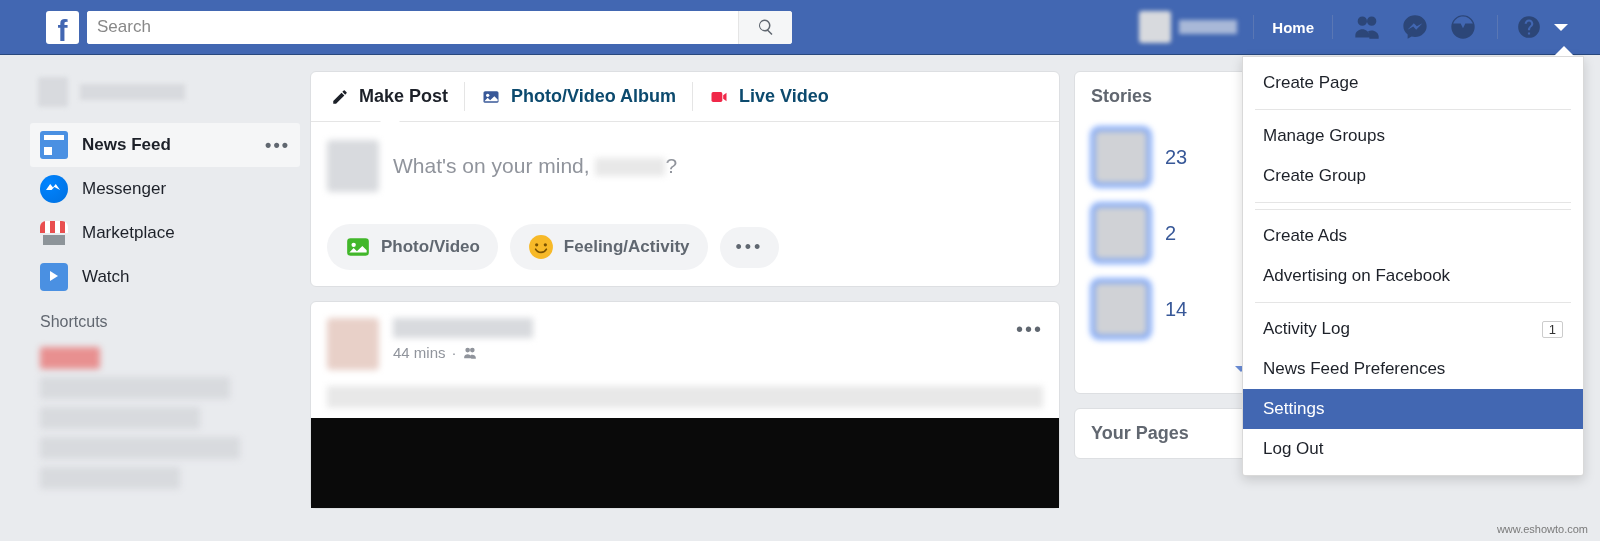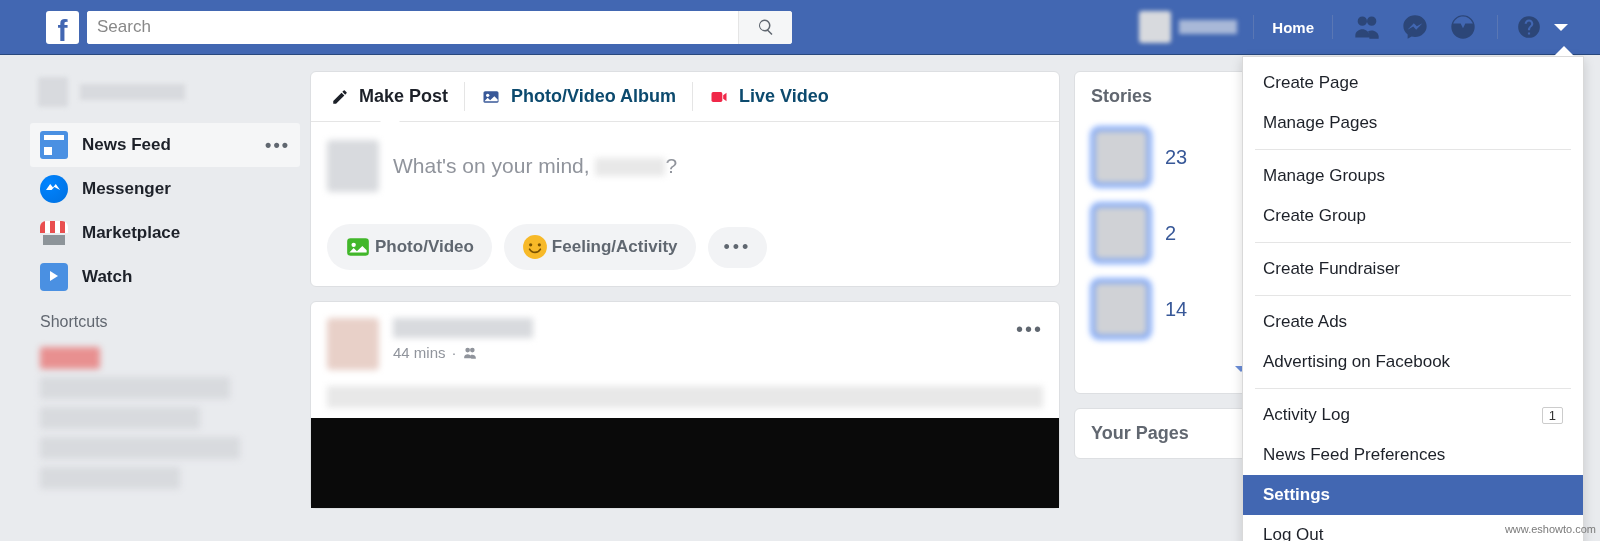--- a/index.html
+++ b/index.html
@@ -27,41 +27,41 @@
     .caret-pointer { position: absolute; top: 46px; right: 26px; width: 0; height: 0; border-left: 10px solid transparent; border-right: 10px solid transparent; border-bottom: 10px solid #fff; z-index: 101; }
     
     
     .layout { display: flex; padding-top: 16px; }
     
     
     .left { width: 310px; padding-left: 30px; padding-right: 10px; }
     .left-profile { display: flex; align-items: center; padding: 6px 8px; cursor: pointer; margin-bottom: 10px; }
     .left-avatar { width: 30px; height: 30px; background: #d8dade; border-radius: 3px; margin-right: 12px; filter: blur(2px); }
     .left-name { width: 105px; height: 16px; background: #d8dade; filter: blur(2px); }
-    .left-item { display: flex; align-items: center; padding: 8px 10px; cursor: pointer; border-radius: 3px; font-size: 17px; color: #1d2129; font-weight: bold; }
+    .left-item { display: flex; align-items: center; padding: 8px 10px; cursor: pointer; border-radius: 3px; font-size: 17px; color: #1d2129; }
     .left-item.active { background: #f5f6f7; font-weight: bold; }
     .left-icon { width: 28px; height: 28px; margin-right: 14px; display: flex; align-items: center; justify-content: center; }
     .left-more { margin-left: auto; color: #606770; font-size: 18px; letter-spacing: 2px; }
     .left-heading { font-size: 16px; color: #616770; padding: 14px 10px 8px; font-weight: normal; }
     .left-blur { height: 22px; margin: 8px 10px; background: #d8dade; filter: blur(3px); border-radius: 2px; }
     
     
     .center { width: 750px; }
     .composer { background: #fff; border: 1px solid #dddfe2; border-radius: 6px; margin-bottom: 14px; }
     .composer-tabs { display: flex; border-bottom: 1px solid #e5e5e5; padding: 0 6px; }
     .composer-tab { display: flex; align-items: center; padding: 14px 14px; font-size: 18px; font-weight: bold; cursor: pointer; gap: 10px; position: relative; }
     .composer-tab.active { color: #1d2129; }
     .composer-tab.active::after { content: ''; position: absolute; bottom: -10px; left: 50%; transform: translateX(-50%); width: 0; height: 0; border-left: 10px solid transparent; border-right: 10px solid transparent; border-top: 10px solid #fff; }
     .composer-tab.inactive { color: #0c4a6e; }
     .tab-sep { width: 1px; background: #e5e5e5; margin: 10px 2px; }
     .composer-body { display: flex; align-items: center; padding: 18px 16px 22px; gap: 14px; }
     .composer-avatar { width: 52px; height: 52px; background: #d8dade; border-radius: 4px; filter: blur(3px); }
     .composer-prompt { font-size: 21px; color: #90949c; }
     .composer-actions { display: flex; align-items: center; padding: 10px 16px 16px; gap: 12px; }
-    .chip { display: flex; align-items: center; gap: 4px; background: #f2f3f5; border-radius: 24px; padding: 10px 18px; font-size: 17px; font-weight: bold; color: #606770; cursor: pointer; }
+    .chip { display: flex; align-items: center; gap: 10px; background: #f2f3f5; border-radius: 24px; padding: 10px 18px; font-size: 17px; font-weight: bold; color: #606770; cursor: pointer; }
     .chip-icon { width: 26px; height: 26px; border-radius: 4px; }
     .chip-more { background: #f2f3f5; border-radius: 24px; padding: 10px 16px; color: #606770; font-size: 18px; letter-spacing: 3px; cursor: pointer; }
     
     .feed-post { background: #fff; border: 1px solid #dddfe2; border-radius: 6px; }
     .post-head { display: flex; padding: 16px 16px 10px; gap: 14px; }
     .post-avatar { width: 52px; height: 52px; background: #e8d0c8; border-radius: 4px; filter: blur(3px); }
     .post-info { flex: 1; }
     .post-author { width: 140px; height: 20px; background: #d8dade; filter: blur(3px); margin-bottom: 6px; }
     .post-meta { font-size: 15px; color: #90949c; display: flex; align-items: center; gap: 6px; }
     .post-menu { color: #606770; font-size: 20px; letter-spacing: 2px; cursor: pointer; }
@@ -76,25 +76,25 @@
     .story-av { width: 60px; height: 60px; background: #d0d2d6; border-radius: 8px; border: 3px solid #4080ff; filter: blur(3px); }
     .story-time { font-size: 20px; color: #385898; }
     .see-more { display: flex; align-items: center; justify-content: center; gap: 10px; padding: 12px 0 4px; cursor: pointer; color: #385898; font-size: 17px; font-weight: bold; }
     .see-more-caret { width: 0; height: 0; border-left: 6px solid transparent; border-right: 6px solid transparent; border-top: 6px solid #6a8dd8; }
     .pages-card { background: #fff; border: 1px solid #dddfe2; border-radius: 6px; padding: 14px 16px; }
     .pages-title { font-size: 18px; color: #616770; font-weight: bold; }
     
     
     .dropdown { position: absolute; top: 56px; right: 16px; width: 342px; background: #fff; border: 1px solid rgba(0,0,0,0.15); border-radius: 0 0 3px 3px; box-shadow: 0 4px 12px rgba(0,0,0,0.15); z-index: 100; padding: 6px 0; }
     .dd-item { padding: 10px 20px; font-size: 17px; color: #1d2129; cursor: pointer; display: flex; align-items: center; justify-content: space-between; }
-    .dd-item.highlighted { background: #4267b2; color: #fff; font-weight: bold; }
+    .dd-item.highlighted { background: #4267b2; color: #fff; }
     .dd-sep { height: 1px; background: #e5e5e5; margin: 6px 12px; }
     .dd-badge { border: 1px solid #ccc; padding: 0 6px; font-size: 13px; border-radius: 2px; background: #fff; color: #333; }
     
-    .watermark { position: absolute; bottom: 6px; right: 4px; font-size: 11px; color: #7a7a7a; z-index: 200; }
+    .watermark { position: absolute; bottom: 6px; right: 12px; font-size: 11px; color: #7a7a7a; z-index: 200; }
     
     
     .ic-newsfeed { background: linear-gradient(#4a90e2,#4a90e2); border-radius: 3px; position: relative; }
     .ic-newsfeed::before { content:''; position:absolute; top:4px; left:4px; right:4px; height:5px; background:#fff; }
     .ic-newsfeed::after { content:''; position:absolute; bottom:4px; left:4px; width:8px; height:8px; background:#fff; }
     .ic-msg { background: radial-gradient(circle at 30% 30%, #0084ff, #0070e0); border-radius: 50%; position: relative; }
     .ic-msg::after { content:''; position:absolute; top:9px; left:6px; width:14px; height:6px; background:#fff; clip-path: polygon(0 100%, 30% 0, 50% 60%, 70% 0, 100% 100%, 60% 50%, 40% 100%); }
     .ic-watch { background: #4a90e2; border-radius: 4px; position: relative; }
     .ic-watch::after { content:''; position:absolute; top:8px; left:10px; border-left:8px solid #fff; border-top:5px solid transparent; border-bottom:5px solid transparent; }
     .ic-market { position: relative; }
@@ -273,34 +273,28 @@
     <div class="pages-card">
       <div class="pages-title">Your Pages</div>
     </div>
   </div>
 </div>
 
 <div class="dropdown" id="dropdown">
     <div class="dd-item">
       <span>Create Page</span>
     </div>
-    <div class="dd-item">
-      <span>Manage Pages</span>
-    </div>
     <div class="dd-sep"></div>
     <div class="dd-item">
       <span>Manage Groups</span>
     </div>
     <div class="dd-item">
       <span>Create Group</span>
     </div>
     <div class="dd-sep"></div>
-    <div class="dd-item">
-      <span>Create Fundraiser</span>
-    </div>
     <div class="dd-sep"></div>
     <div class="dd-item">
       <span>Create Ads</span>
     </div>
     <div class="dd-item">
       <span>Advertising on Facebook</span>
     </div>
     <div class="dd-sep"></div>
     <div class="dd-item">
       <span>Activity Log</span>

